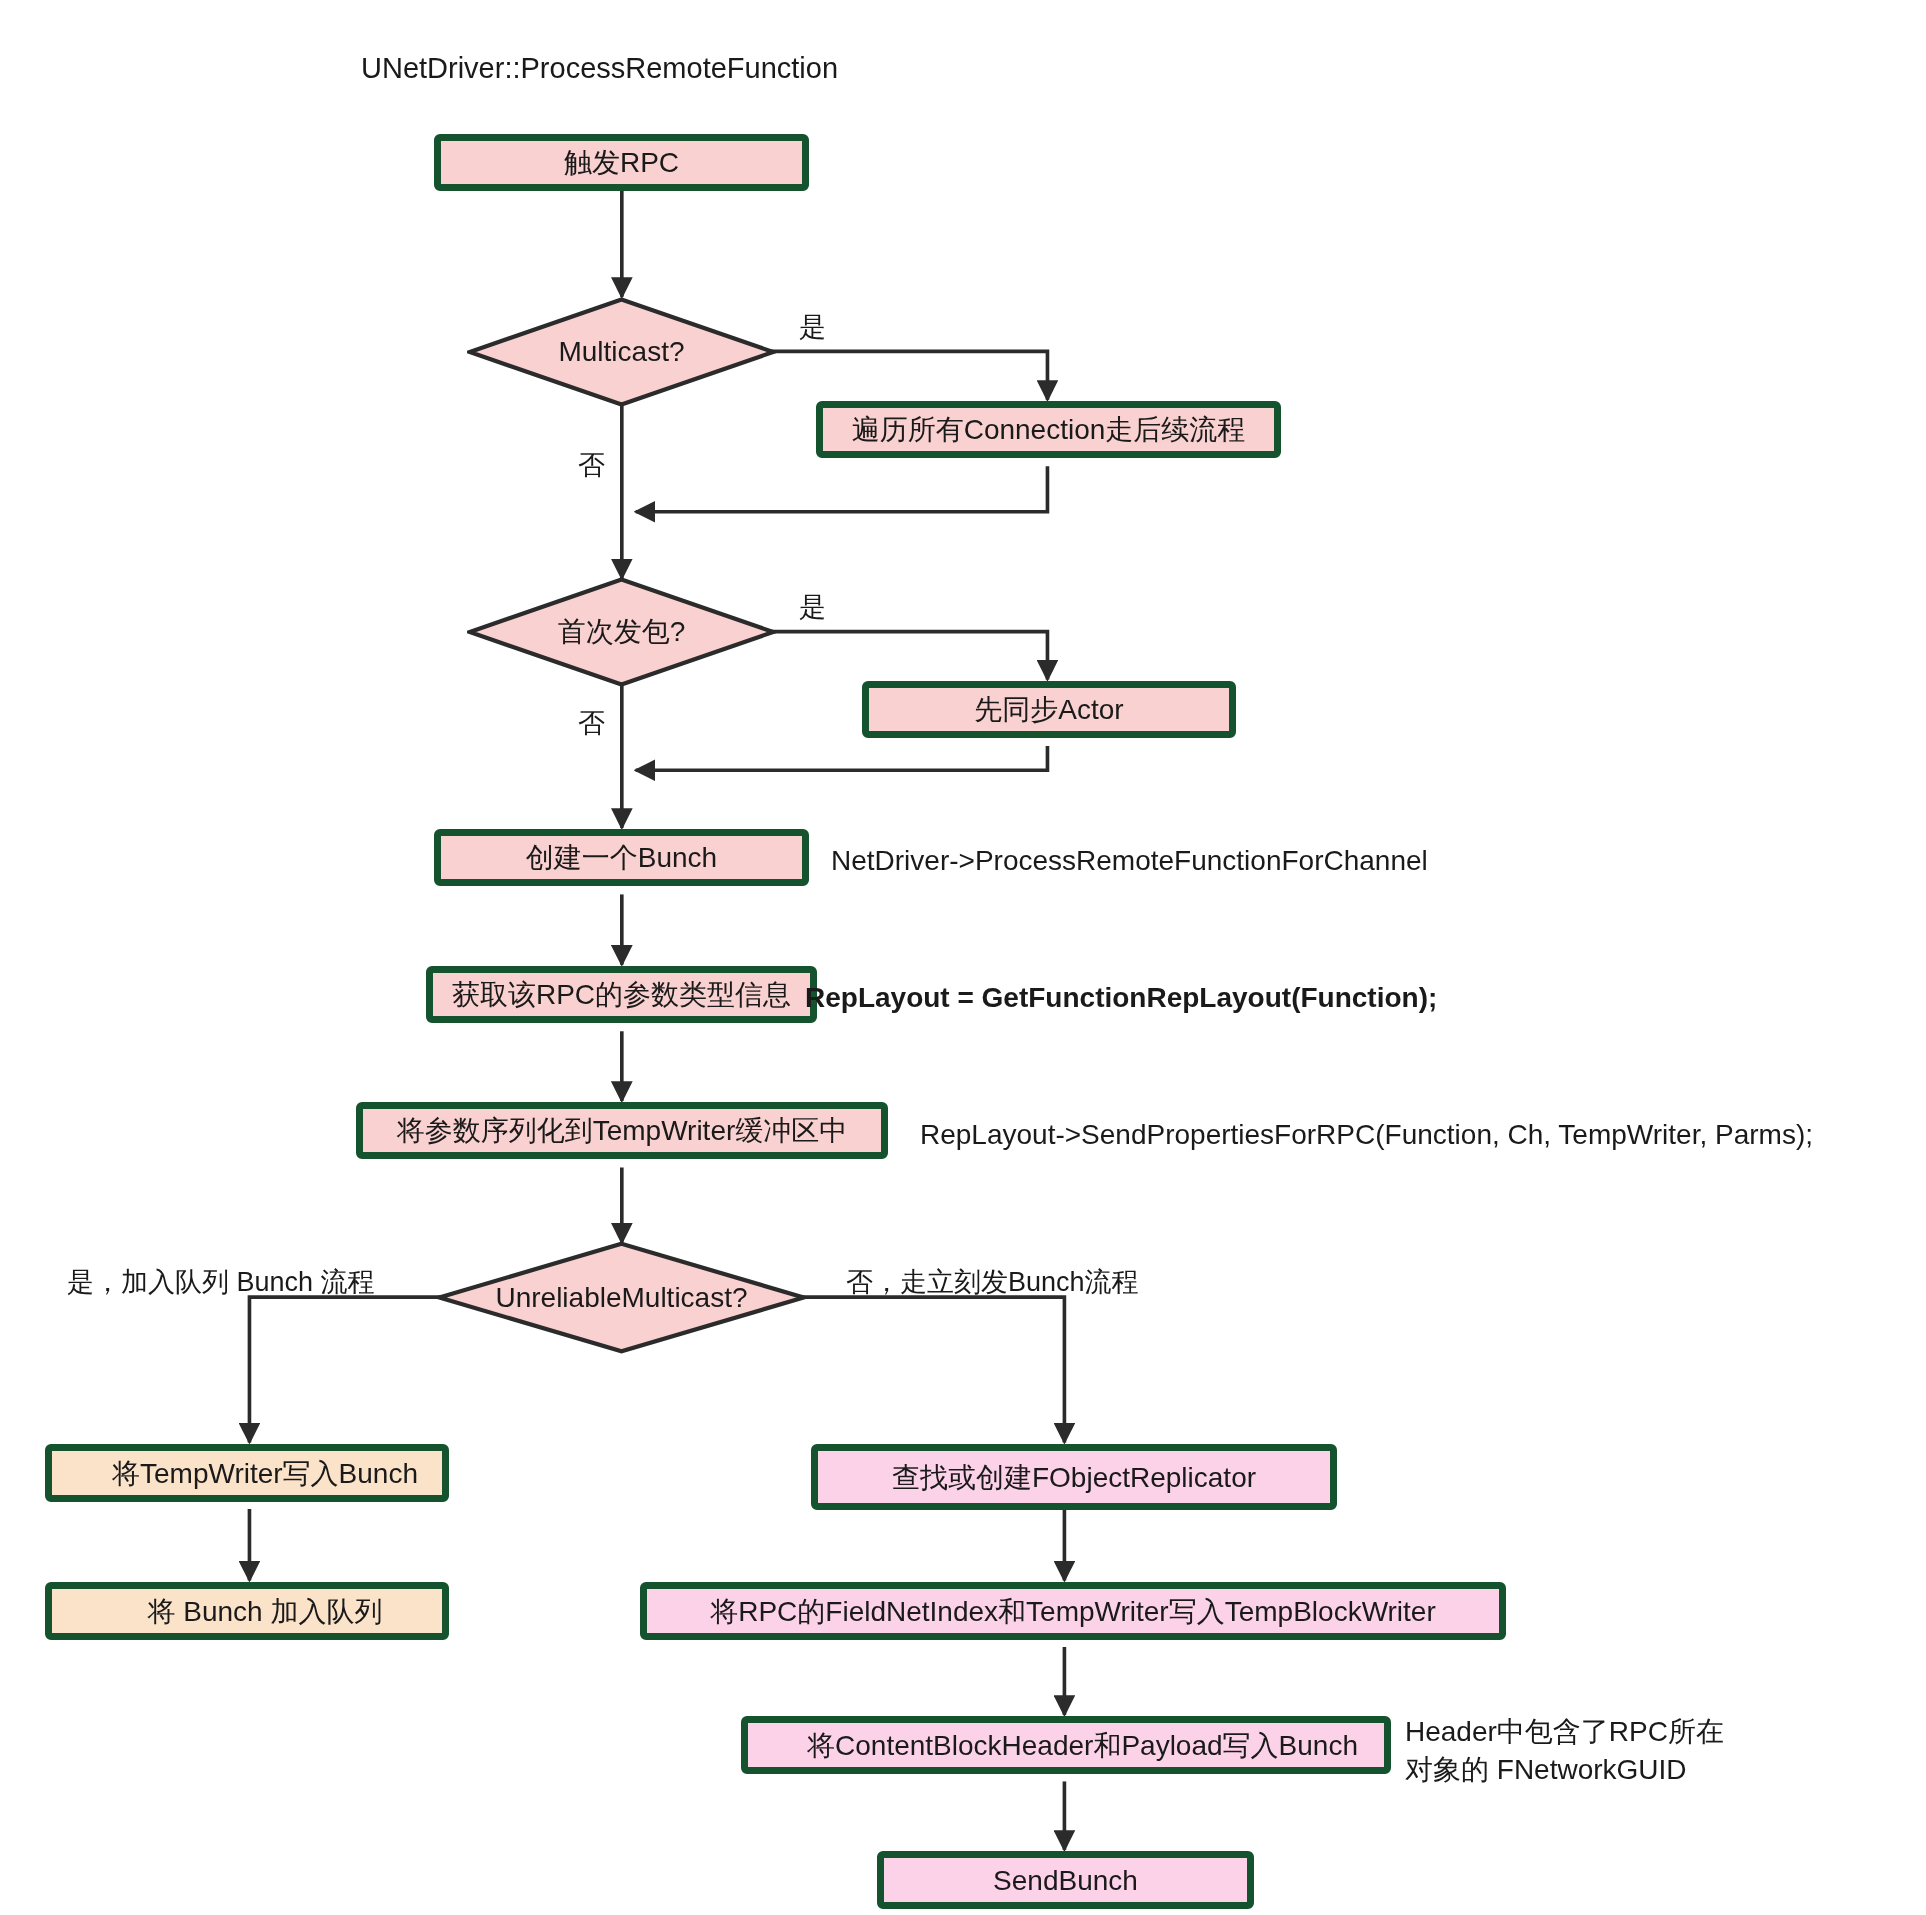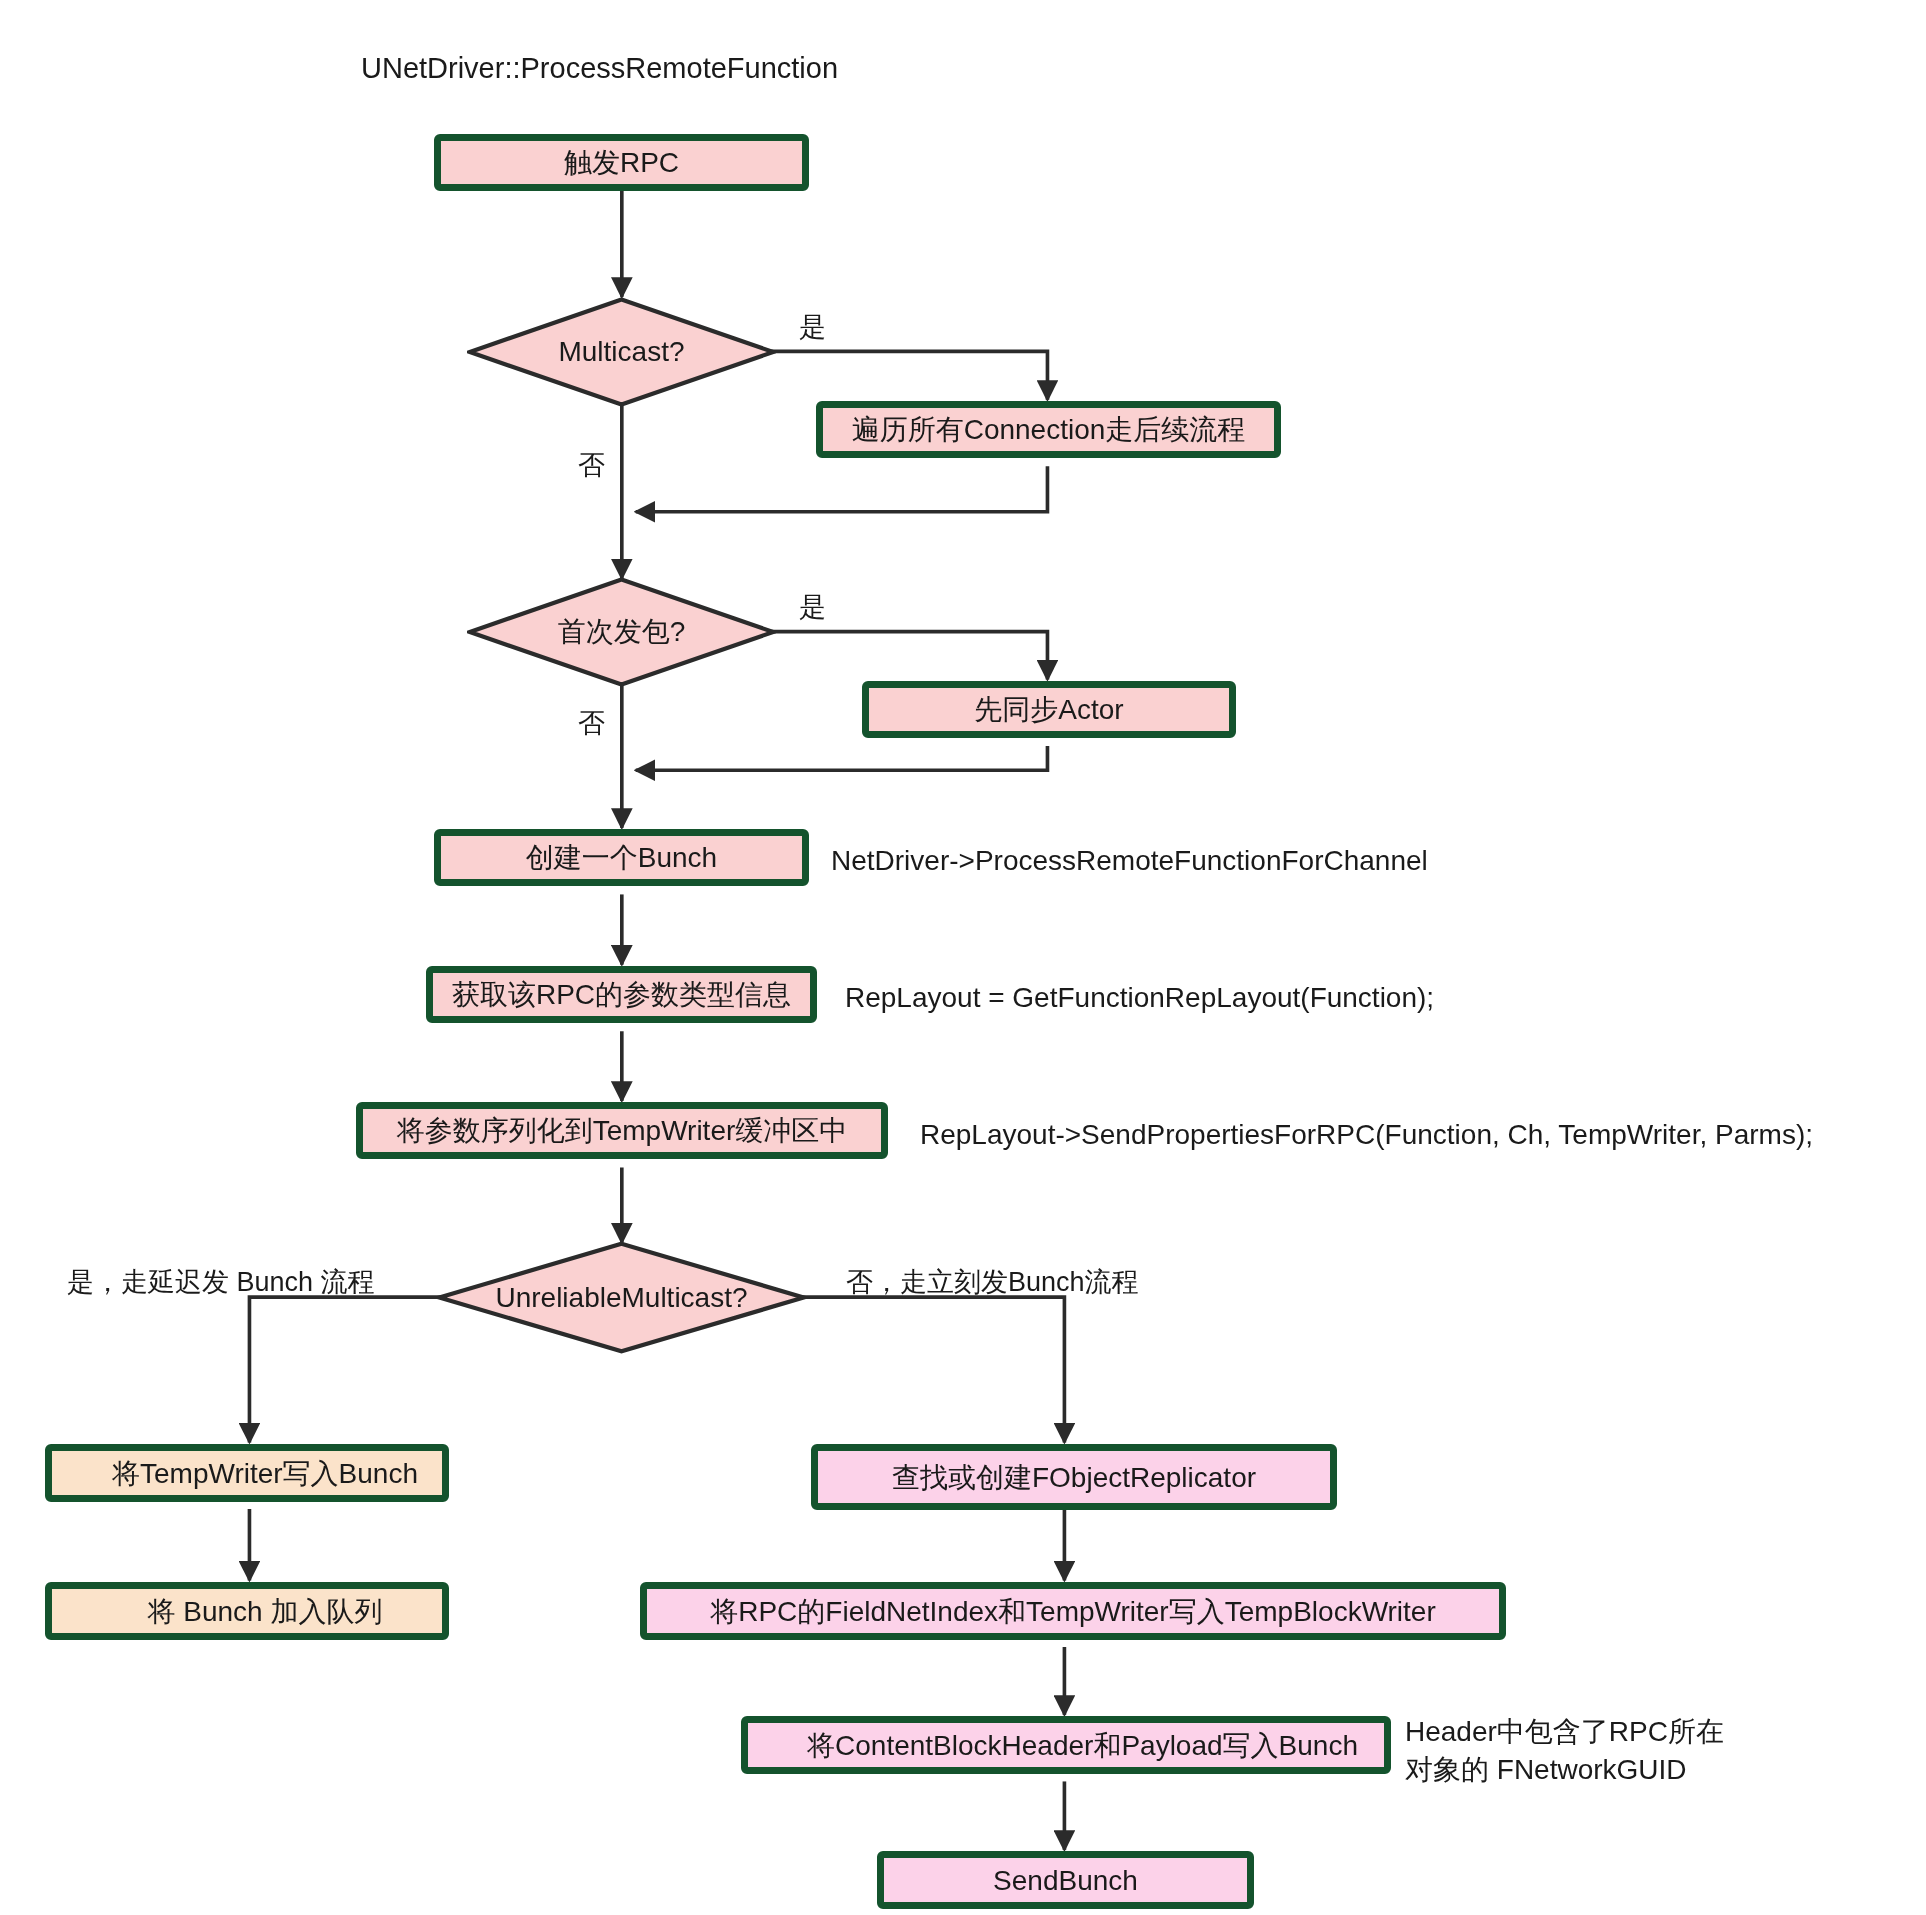--- a/index.html
+++ b/index.html
@@ -167,26 +167,26 @@
   <div class="node magenta" style="left:741px; top:1716px; width:650px; height:58px;padding-left:33px;">将ContentBlockHeader和Payload写入Bunch</div>
 
   <div class="node magenta" style="left:877px; top:1851px; width:377px; height:58px;">SendBunch</div>
 
   <div class="edge-label" style="left:799px; top:309px;">是</div>
   <div class="edge-label" style="left:578px; top:447px;">否</div>
 
   <div class="edge-label" style="left:799px; top:589px;">是</div>
   <div class="edge-label" style="left:578px; top:705px;">否</div>
 
-  <div class="edge-label" style="left:67px; top:1264px;">是，走延迟发 Bunch 流程</div>
+  <div class="edge-label" style="left:67px; top:1264px;">是，加入队列 Bunch 流程</div>
   <div class="edge-label" style="left:846px; top:1264px;">否，走立刻发Bunch流程</div>
 
   <div class="txt" style="left:831px; top:843px;">NetDriver-&gt;ProcessRemoteFunctionForChannel</div>
 
-  <div class="txt" style="left:845px; top:980px;">RepLayout = GetFunctionRepLayout(Function);</div>
+  <div class="txt" style="left:805px; top:980px;font-weight:bold;">RepLayout = GetFunctionRepLayout(Function);</div>
 
   <div class="txt" style="left:920px; top:1117px;">RepLayout-&gt;SendPropertiesForRPC(Function, Ch, TempWriter, Parms);</div>
 
   <div class="txt" style="left:1405px; top:1714px;">Header中包含了RPC所在</div>
   <div class="txt" style="left:1405px; top:1752px;">对象的 FNetworkGUID</div>
 
 </div>
 
 
 </body></html>

